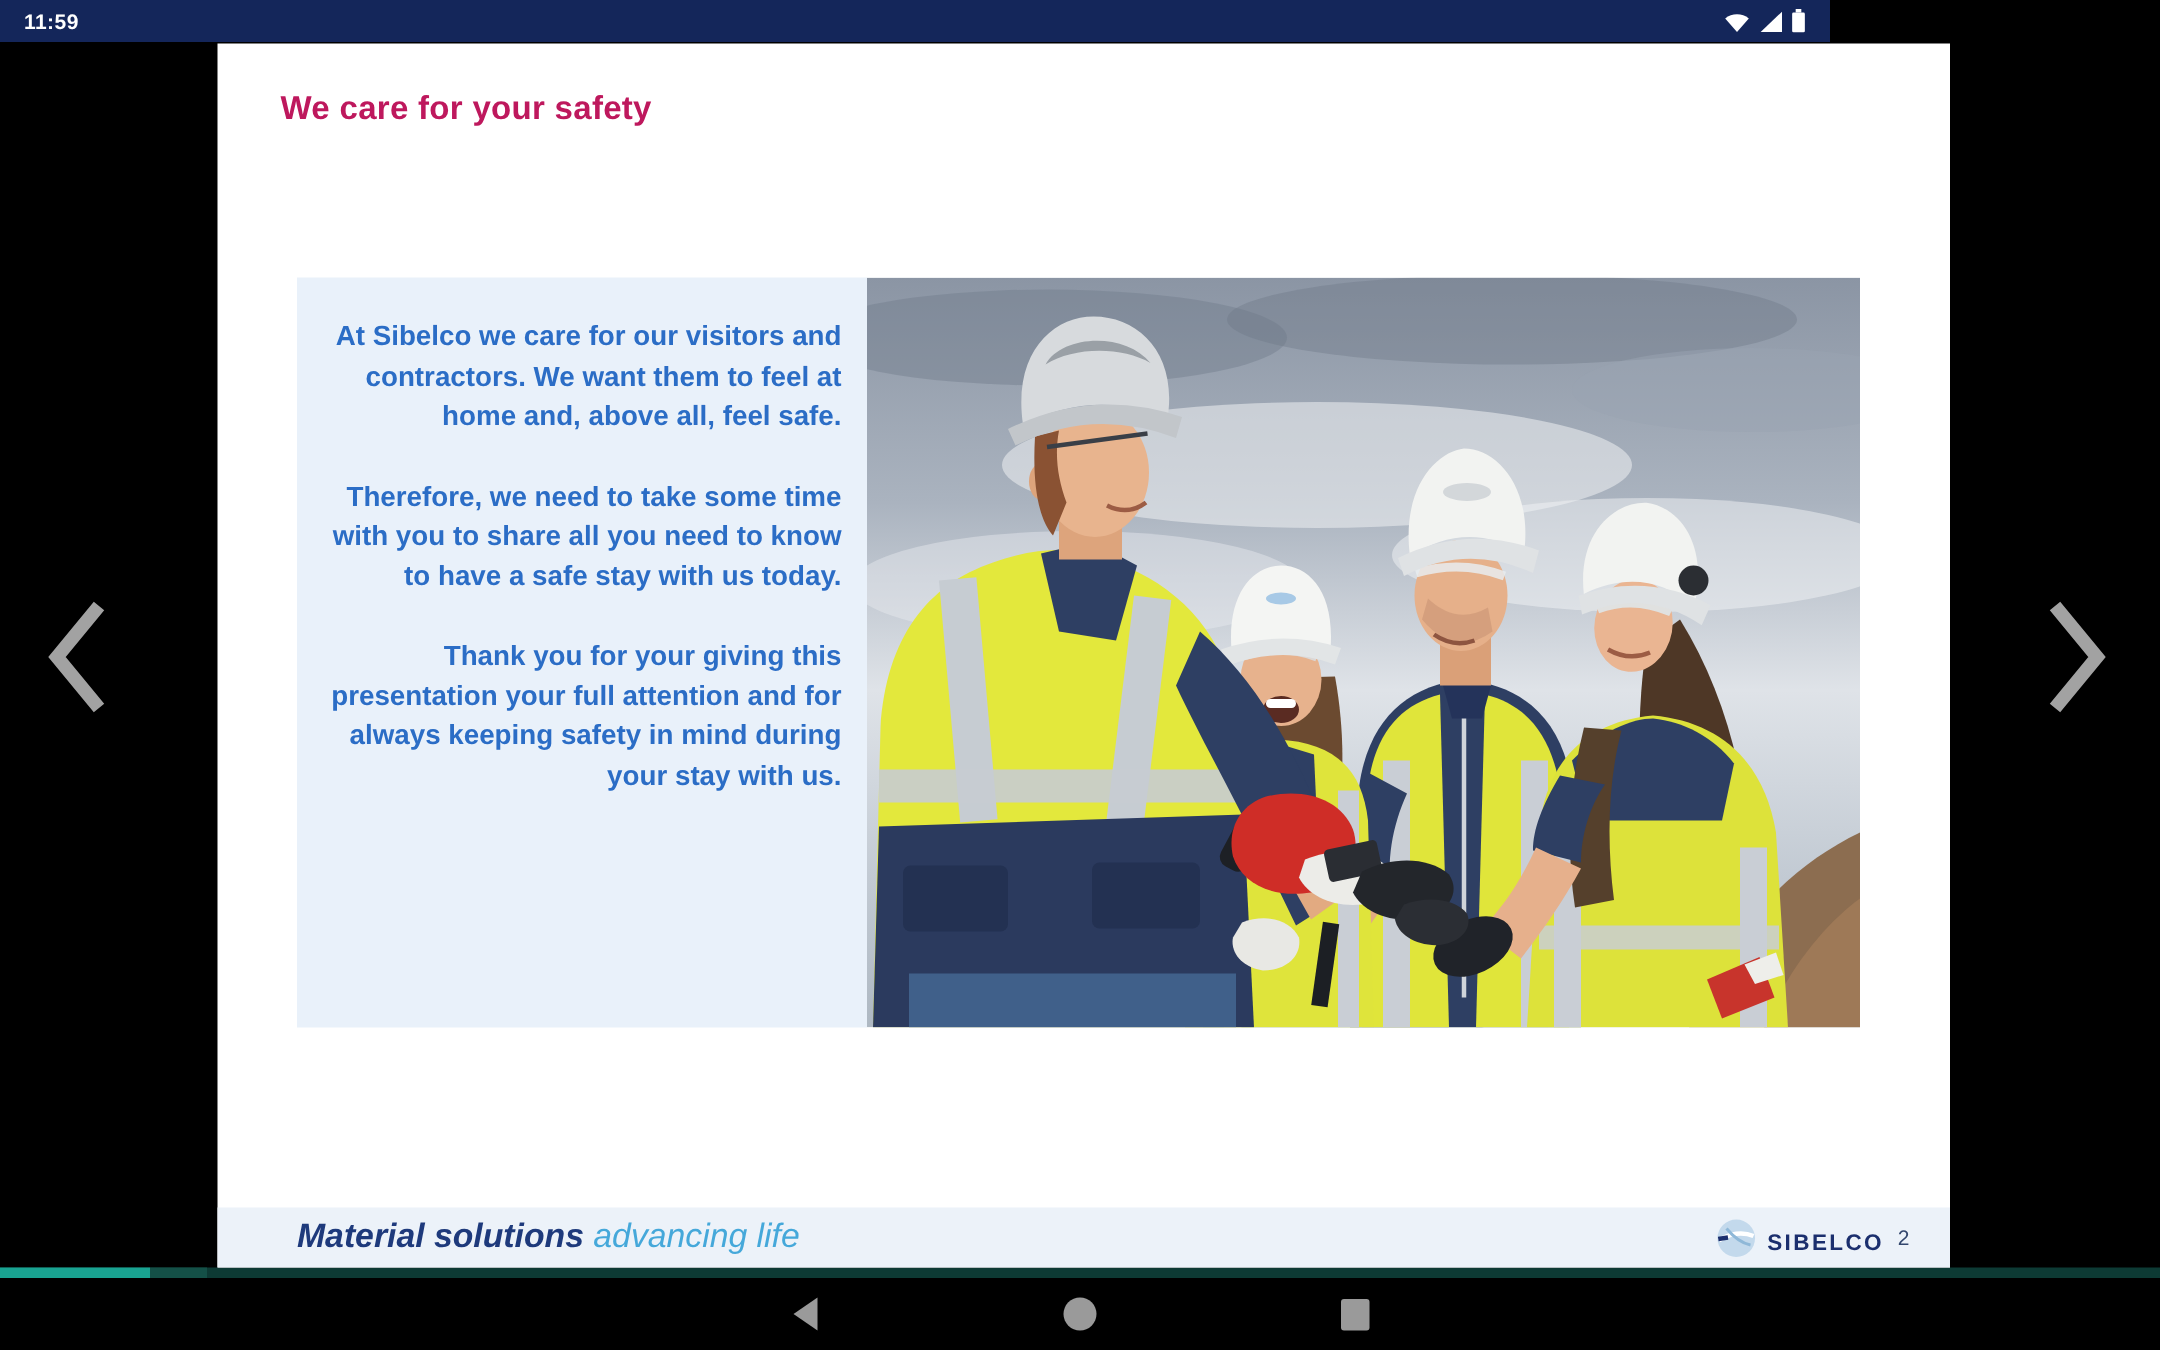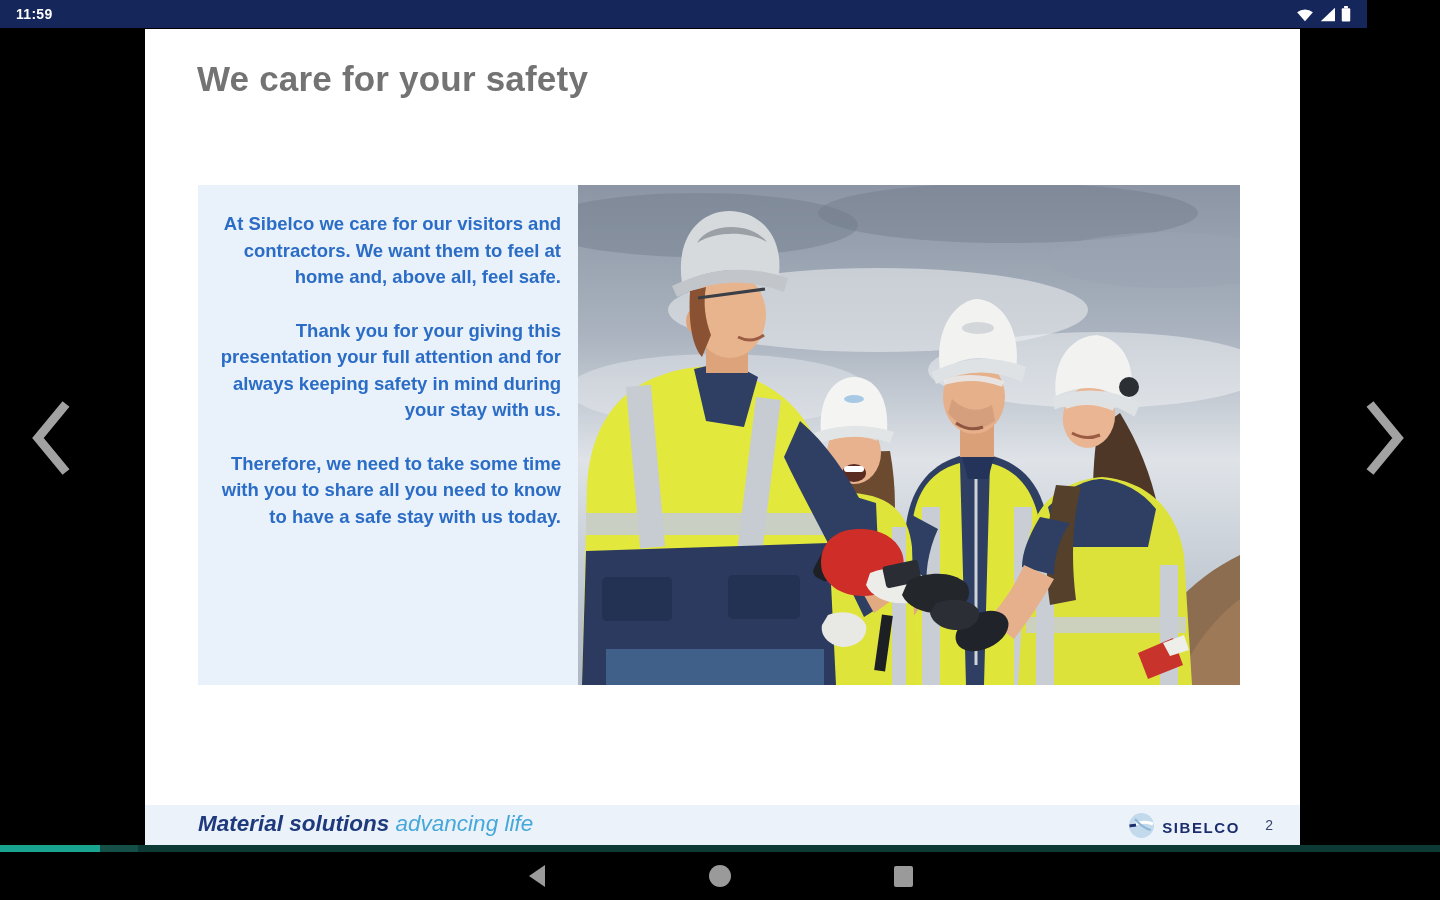--- a/index.html
+++ b/index.html
@@ -3,42 +3,42 @@
 <meta charset="utf-8">
 <style>
   html,body { margin:0; padding:0; background:#000; }
   * { box-sizing:border-box; }
   .screen {
     position:relative; width:1440px; height:900px; overflow:hidden;
     background:#000; font-family:"Liberation Sans", sans-serif;
   }
   
   .status-bar {
-    position:absolute; top:0; left:0; width:1367px; height:28px;
+    position:absolute; top:0; left:0; width:1220px; height:28px;
     background:#14265a; color:#fff; display:flex; align-items:center;
     justify-content:space-between; padding:0 16px; z-index:40;
   }
   .status-time { font-size:14px; font-weight:bold; letter-spacing:.3px; }
   .status-icons { display:flex; align-items:center; gap:5px; }
   .status-icons svg { display:block; }
   
   .progress-track {
     position:absolute; top:845px; left:0; width:1440px; height:7px;
     background:#0d3a34; z-index:5;
   }
   .progress-buffer { position:absolute; left:100px; top:0; width:38px; height:7px; background:#145047; }
   .progress-fill { position:absolute; left:0; top:0; width:100px; height:7px; background:#19a391; }
   
   .slide {
     position:absolute; left:145px; top:29px; width:1155px; height:816px;
     background:#fff; z-index:10;
   }
   .slide-title {
-    position:absolute; left:52px; top:30px; margin:0;
-    font-size:35px; font-weight:bold; color:#737373; letter-spacing:.2px;
+    position:absolute; left:42px; top:30px; margin:0;
+    font-size:22px; font-weight:bold; color:#be185d; letter-spacing:.2px;
   }
   .text-box {
     position:absolute; left:53px; top:156px; width:380px; height:500px;
     background:#e9f1fa; padding:26px 17px 0 18px; text-align:right;
   }
   .text-box p {
     margin:0 0 27px; font-size:18.5px; font-weight:bold;
     color:#2b6dc6; line-height:26.5px;
   }
   .photo {
@@ -50,21 +50,21 @@
     position:absolute; left:0; bottom:0; width:1155px; height:40px;
     background:#ecf2f9;
     margin-top:27px;
   }
   .tagline {
     position:absolute; left:53px; top:6px; font-size:22.5px; font-style:italic;
     white-space:nowrap;
   }
   .tagline .primary { color:#1e3a7c; font-weight:bold; }
   .tagline .secondary { color:#45a8da; font-weight:normal; }
-  .brand { position:absolute; right:60px; top:7px; display:flex; align-items:center; gap:7px; }
+  .brand { position:absolute; right:44px; top:7px; display:flex; align-items:center; gap:7px; }
   .brand-name { font-size:15px; font-weight:bold; color:#1b2f6e; letter-spacing:1.6px; }
   .page-number { position:absolute; right:27px; top:12px; font-size:14px; color:#33476e; }
   
   .chev {
     position:absolute; width:56px; height:84px; background:none; border:none;
     padding:0; cursor:pointer; z-index:20;
   }
   .chev-left  { left:24px;  top:396px; }
   .chev-right { left:1356px; top:396px; }
   
@@ -110,22 +110,22 @@
   <div class="progress-track">
     <div class="progress-buffer"></div>
     <div class="progress-fill"></div>
   </div>
 
   <div class="slide">
     <h1 class="slide-title">We care for your safety</h1>
 
     <div class="text-box">
       <p>At Sibelco we care for our visitors and contractors. We want them to feel at home and, above all, feel safe.</p>
+      <p>Therefore, we need to take some time with you to share all you need to know to have a safe stay with us today.</p>
       <p>Thank you for your giving this presentation your full attention and for always keeping safety in mind during your stay with us.</p>
-      <p>Therefore, we need to take some time with you to share all you need to know to have a safe stay with us today.</p>
     </div>
 
     <div class="photo">
       <svg width="662" height="500" viewBox="0 0 662 500">
         <defs>
           <linearGradient id="sky" x1="0" y1="0" x2="0" y2="1">
             <stop offset="0" stop-color="#8b95a4"></stop>
             <stop offset="0.3" stop-color="#aab3bf"></stop>
             <stop offset="0.55" stop-color="#dfe3e8"></stop>
             <stop offset="0.8" stop-color="#c2cad3"></stop>

